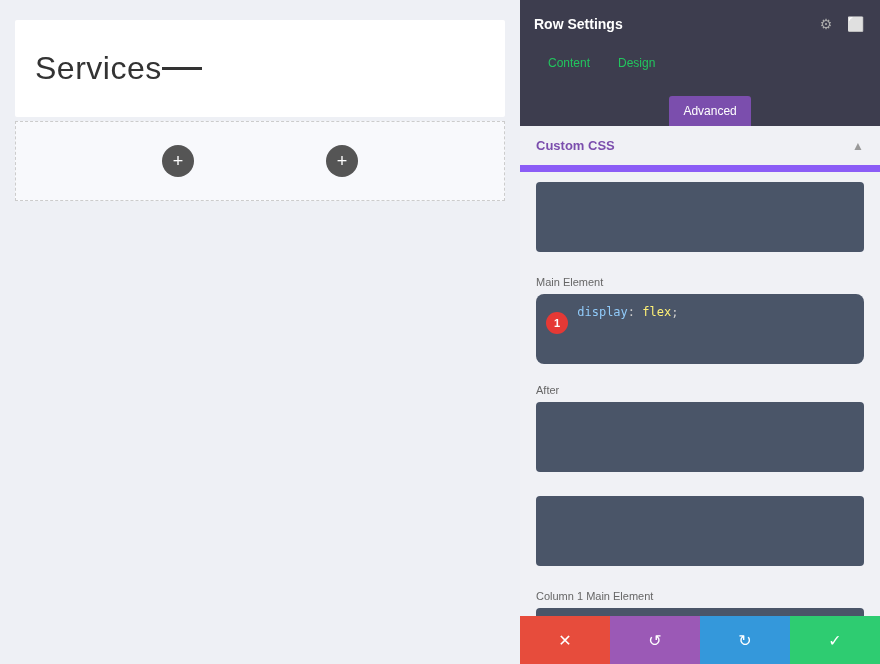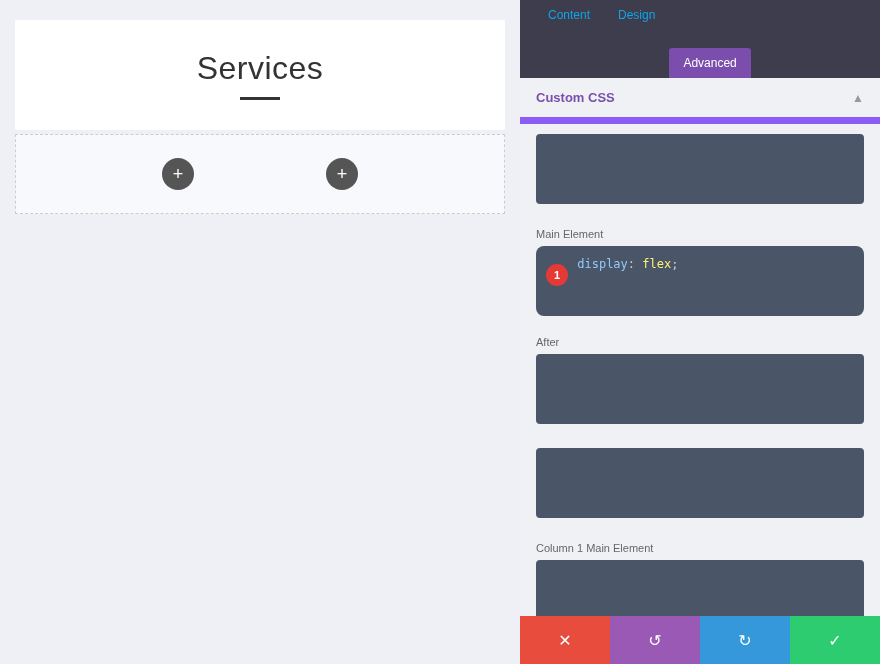--- a/index.html
+++ b/index.html
@@ -22,21 +22,21 @@
       padding: 20px 10px;
       position: relative;
     }
 
     .page-section {
       background: #ffffff;
       width: 490px;
       border-radius: 2px;
       padding: 30px 20px 20px;
       display: flex;
-      flex-direction: column;
+      flex-direction: row;
       align-items: center;
       margin-bottom: 4px;
     }
 
     .page-title {
       font-size: 32px;
       font-weight: 400;
       color: #333;
       letter-spacing: 0.5px;
       margin-bottom: 10px;
@@ -126,21 +126,21 @@
     
     .panel-tabs {
       background: #3d3d4e;
       display: flex;
       padding: 0 14px 0;
     }
 
     .tab {
       padding: 8px 14px;
       font-size: 12px;
-      color: #0ea5e9;
+      color: #22c55e;
       cursor: pointer;
       border-radius: 3px 3px 0 0;
     }
 
     .tab.active {
       background: #7b4ead;
       color: white;
       margin-top: 48px;
     }
 
@@ -270,20 +270,27 @@
   <div class="row-section">
     <button class="add-button">+</button>
     <button class="add-button">+</button>
   </div>
 
   <div class="section-below"></div>
 </div>
 
 <div class="settings-panel">
 
+  <div class="panel-header">
+    <span class="panel-title">Row Settings</span>
+    <div class="panel-header-icons">
+      <span class="header-icon">⚙</span>
+      <span class="header-icon">⬜</span>
+    </div>
+  </div>
 
   <div class="panel-tabs">
     <div class="tab">Content</div>
     <div class="tab">Design</div>
     <div class="tab active">Advanced</div>
   </div>
 
   <div class="panel-body">
     <div class="css-section">
 

